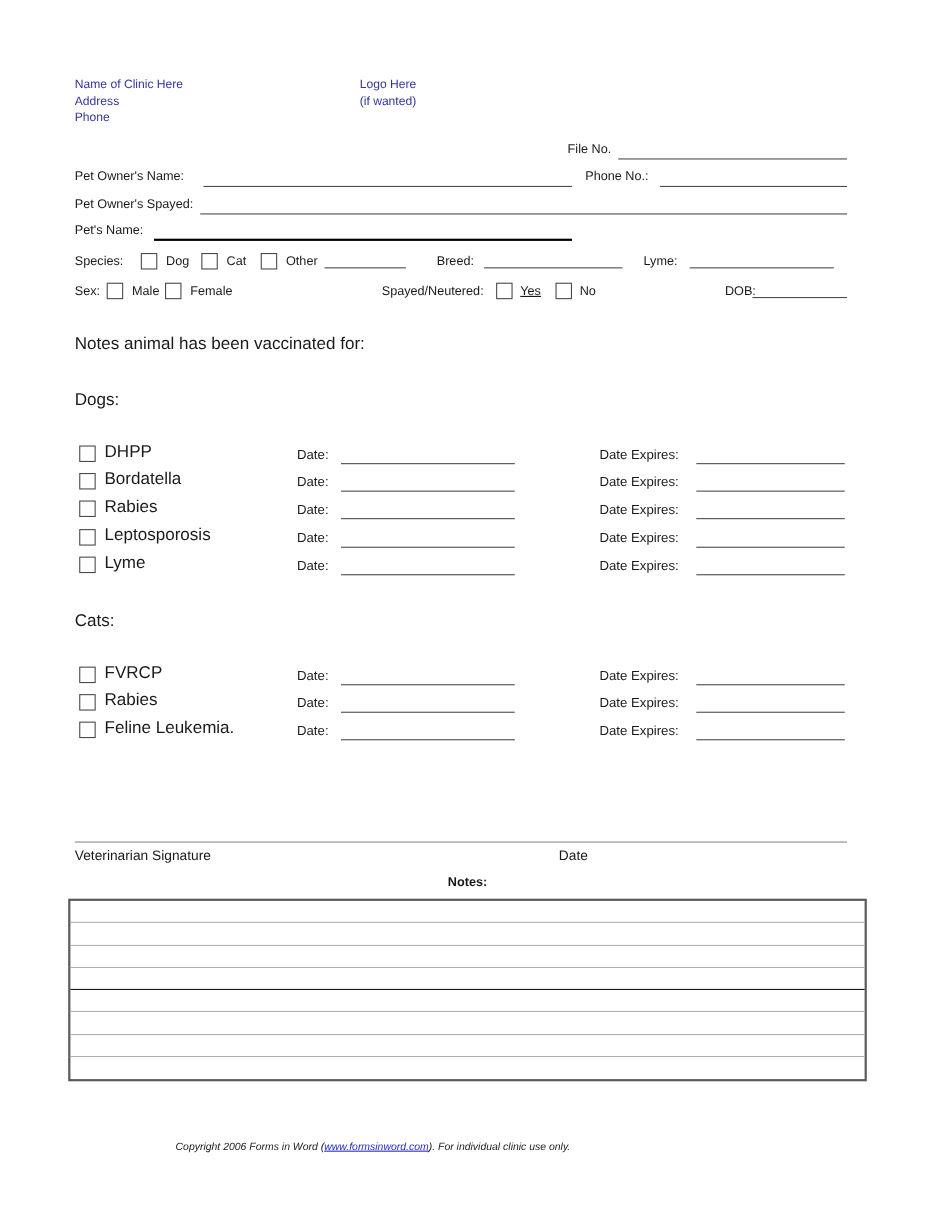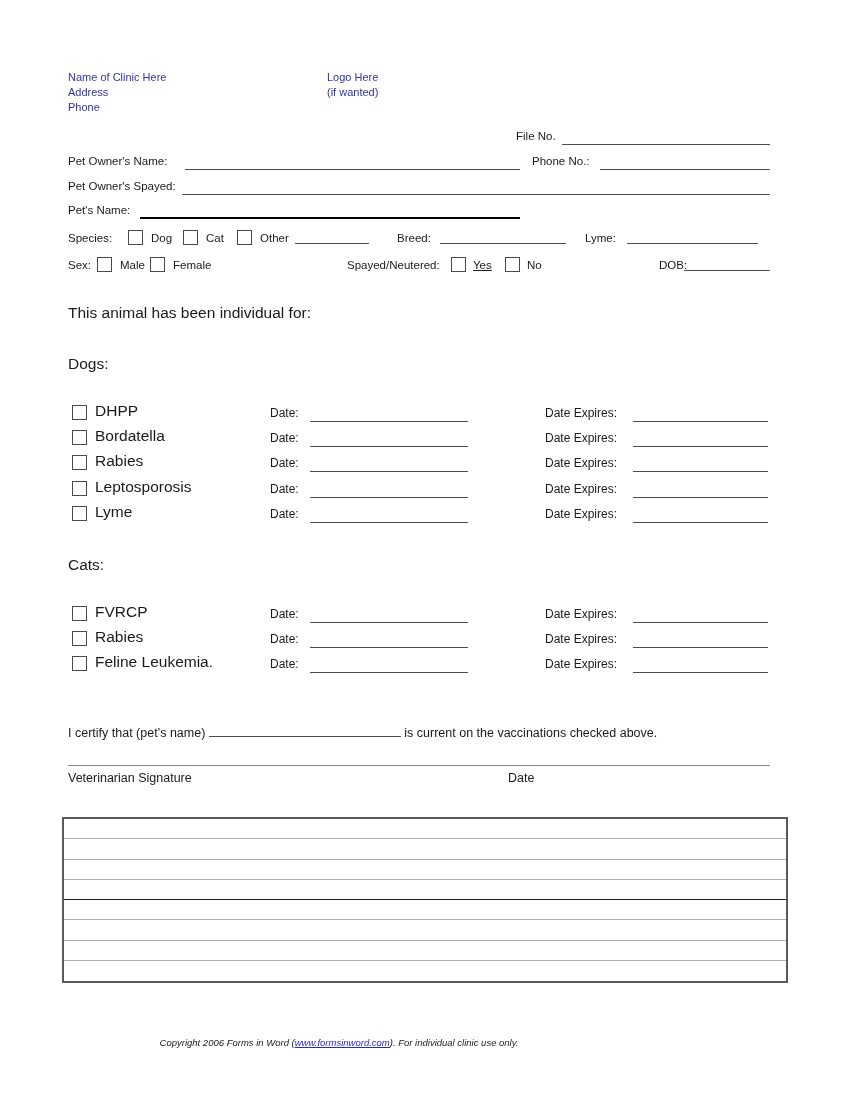--- a/index.html
+++ b/index.html
@@ -88,21 +88,21 @@
   <span class="abs cb" style="left:150px;top:257px;"></span>
   <span class="abs lbl" style="left:173px;top:259px;">Female</span>
   <span class="abs lbl" style="left:347px;top:259px;">Spayed/Neutered:</span>
   <span class="abs cb" style="left:451px;top:257px;"></span>
   <span class="abs lbl" style="left:473px;top:259px;text-decoration:underline;">Yes</span>
   <span class="abs cb" style="left:505px;top:257px;"></span>
   <span class="abs lbl" style="left:527px;top:259px;">No</span>
   <span class="abs lbl" style="left:659px;top:259px;">DOB:</span>
   <div class="abs fline" style="left:684px;top:256px;width:86px;"></div>
 
-  <div class="abs h-lg" style="left:68px;top:304px;">This animal has been individual for:</div>
+  <div class="abs h-lg" style="left:68px;top:304px;">Notes animal has been vaccinated for:</div>
   <div class="abs h-lg" style="left:68px;top:355px;">Dogs:</div>
 
   <div class="vrow" style="top:404px;">
     <span class="cb vcb"></span>
     <span class="vname">DHPP</span>
     <span class="lbl-md dlbl">Date:</span>
     <div class="fline dline" style="top:3px;"></div>
     <span class="lbl-md elbl">Date Expires:</span>
     <div class="fline eline" style="top:3px;"></div>
   </div>
@@ -159,30 +159,26 @@
   </div>
   <div class="vrow" style="top:655px;">
     <span class="cb vcb"></span>
     <span class="vname">Feline Leukemia.</span>
     <span class="lbl-md dlbl">Date:</span>
     <div class="fline dline" style="top:3px;"></div>
     <span class="lbl-md elbl">Date Expires:</span>
     <div class="fline eline" style="top:3px;"></div>
   </div>
 
-  <div class="abs certify" style="left:68px;top:724px;">
-    <span>I certify that (pet’s name)</span>
-    <span class="inline-line"></span>
-    <span>is current on the vaccinations checked above.</span>
-  </div>
 
   <div class="abs sigline" style="left:68px;top:752px;width:702px;"></div>
   <span class="abs lbl-lg" style="left:68px;top:771px;">Veterinarian Signature</span>
   <span class="abs lbl-lg" style="left:508px;top:771px;">Date</span>
 
+  <div class="abs notes-label" style="left:0;top:796px;">Notes:</div>
   <div class="abs notes-box" style="left:62px;top:817px;width:726px;height:166px;">
     <div class="notes-row"></div>
     <div class="notes-row"></div>
     <div class="notes-row"></div>
     <div class="notes-row mid"></div>
     <div class="notes-row"></div>
     <div class="notes-row"></div>
     <div class="notes-row"></div>
     <div class="notes-row last"></div>
   </div>

